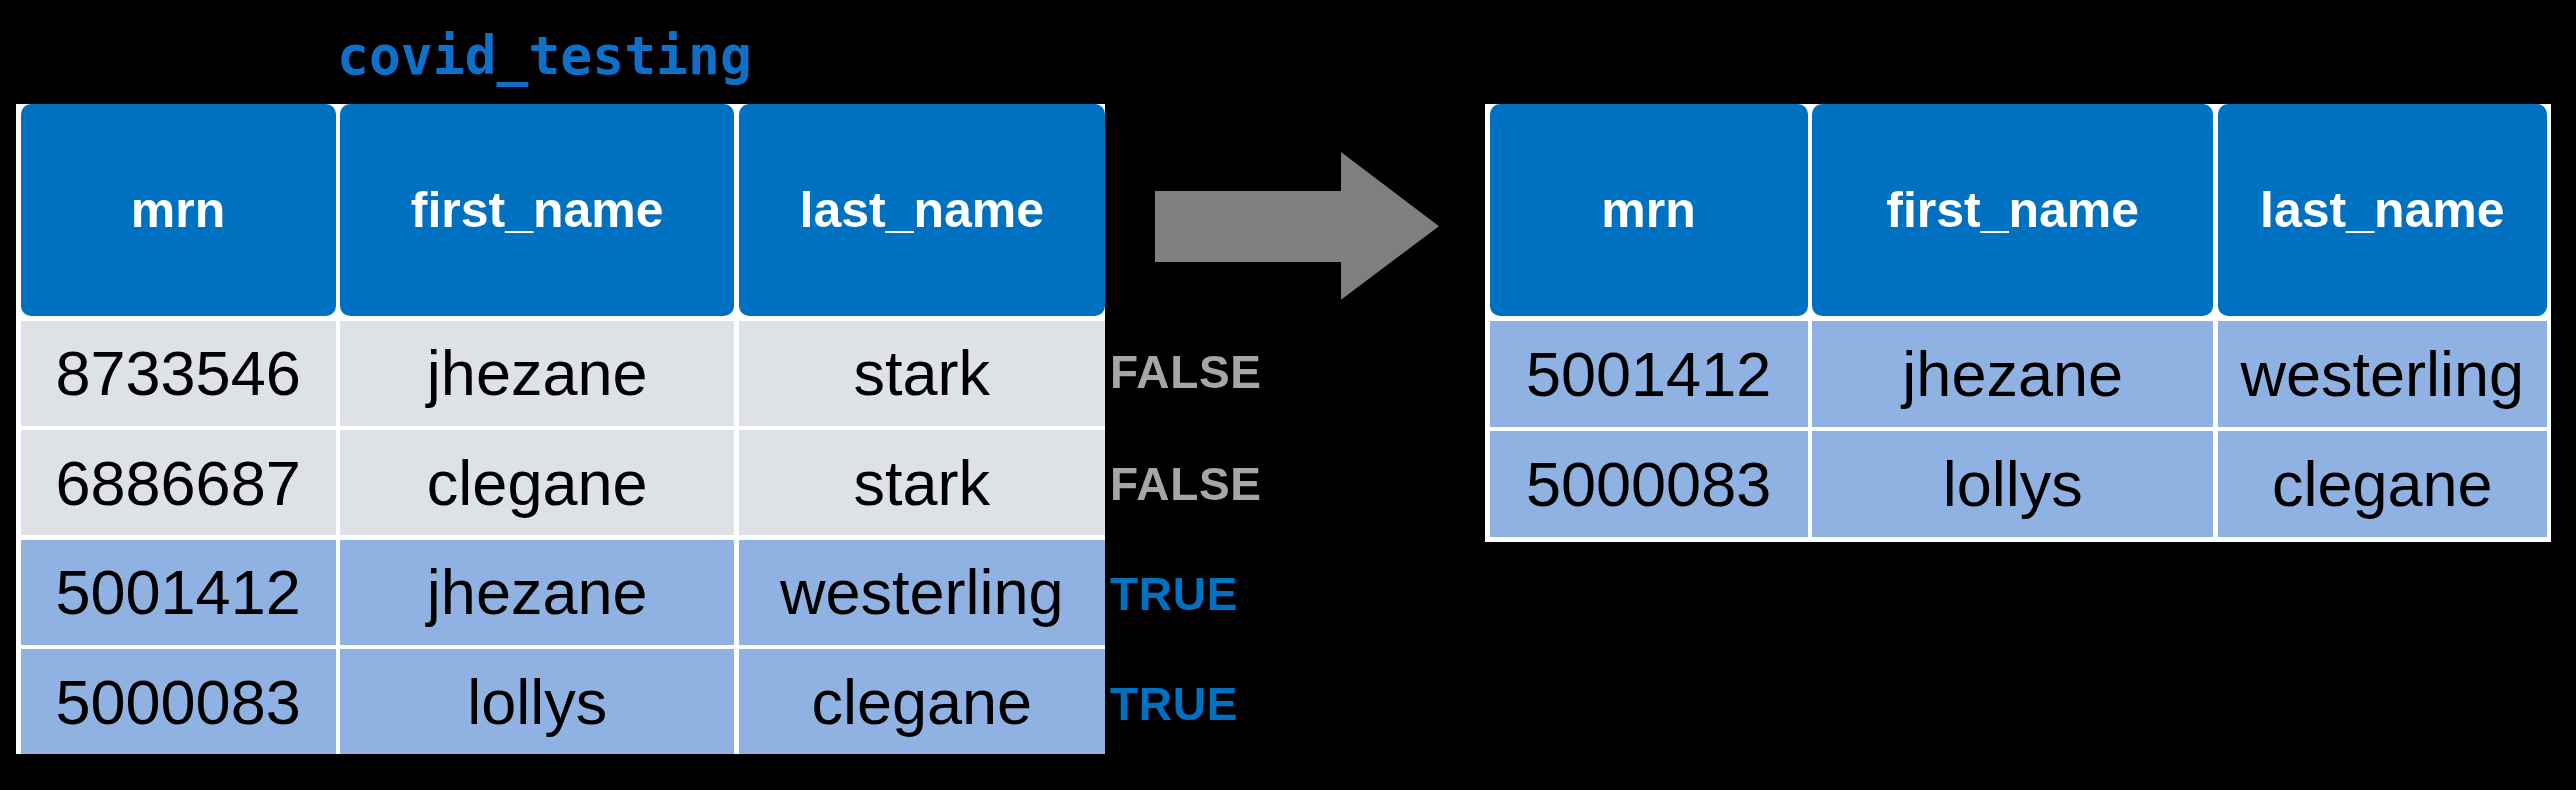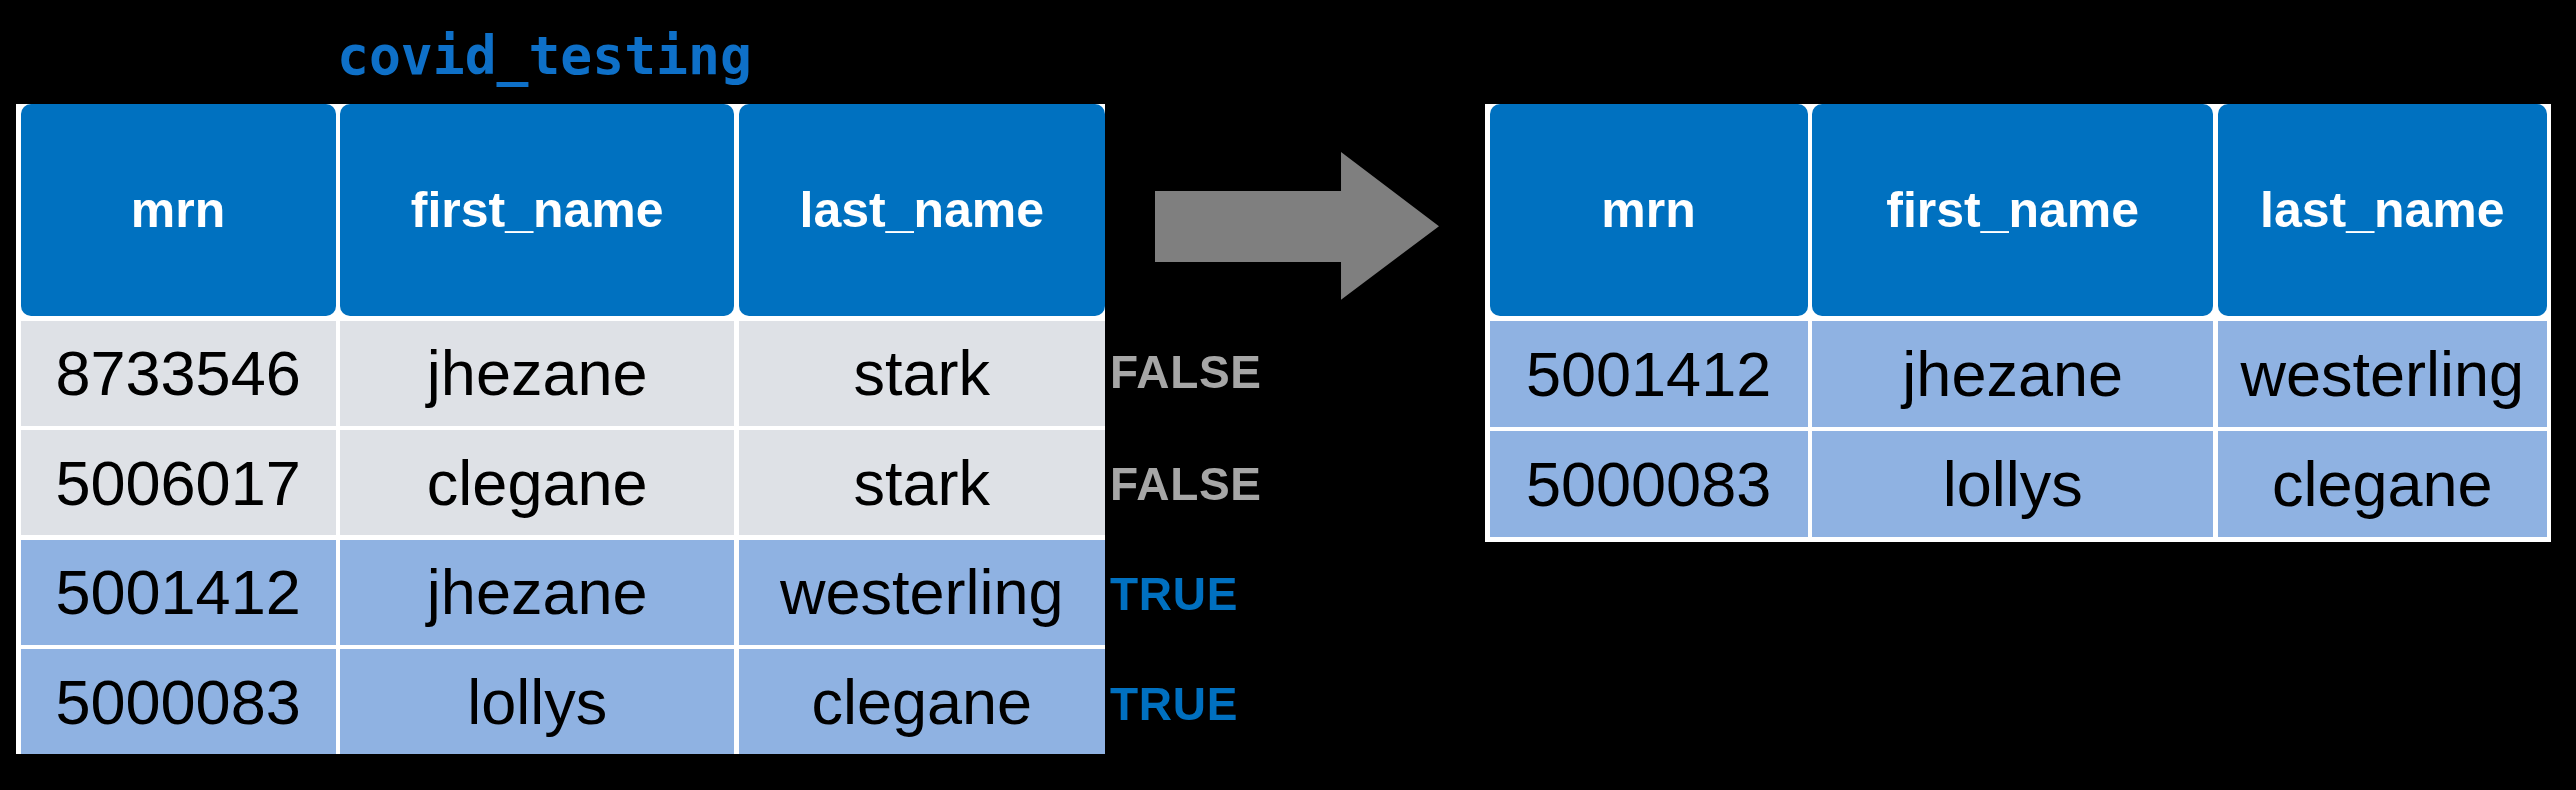--- a/index.html
+++ b/index.html
@@ -104,21 +104,21 @@
 
   <div class="tbl left">
     <div class="cell th">mrn</div>
     <div class="cell th">first_name</div>
     <div class="cell th">last_name</div>
 
     <div class="cell gray">8733546</div>
     <div class="cell gray">jhezane</div>
     <div class="cell gray">stark</div>
 
-    <div class="cell gray">5006017</div>
+    <div class="cell gray">6886687</div>
     <div class="cell gray">clegane</div>
     <div class="cell gray">stark</div>
 
     <div class="cell blue">5001412</div>
     <div class="cell blue">jhezane</div>
     <div class="cell blue">westerling</div>
 
     <div class="cell blue">5000083</div>
     <div class="cell blue">lollys</div>
     <div class="cell blue">clegane</div>

